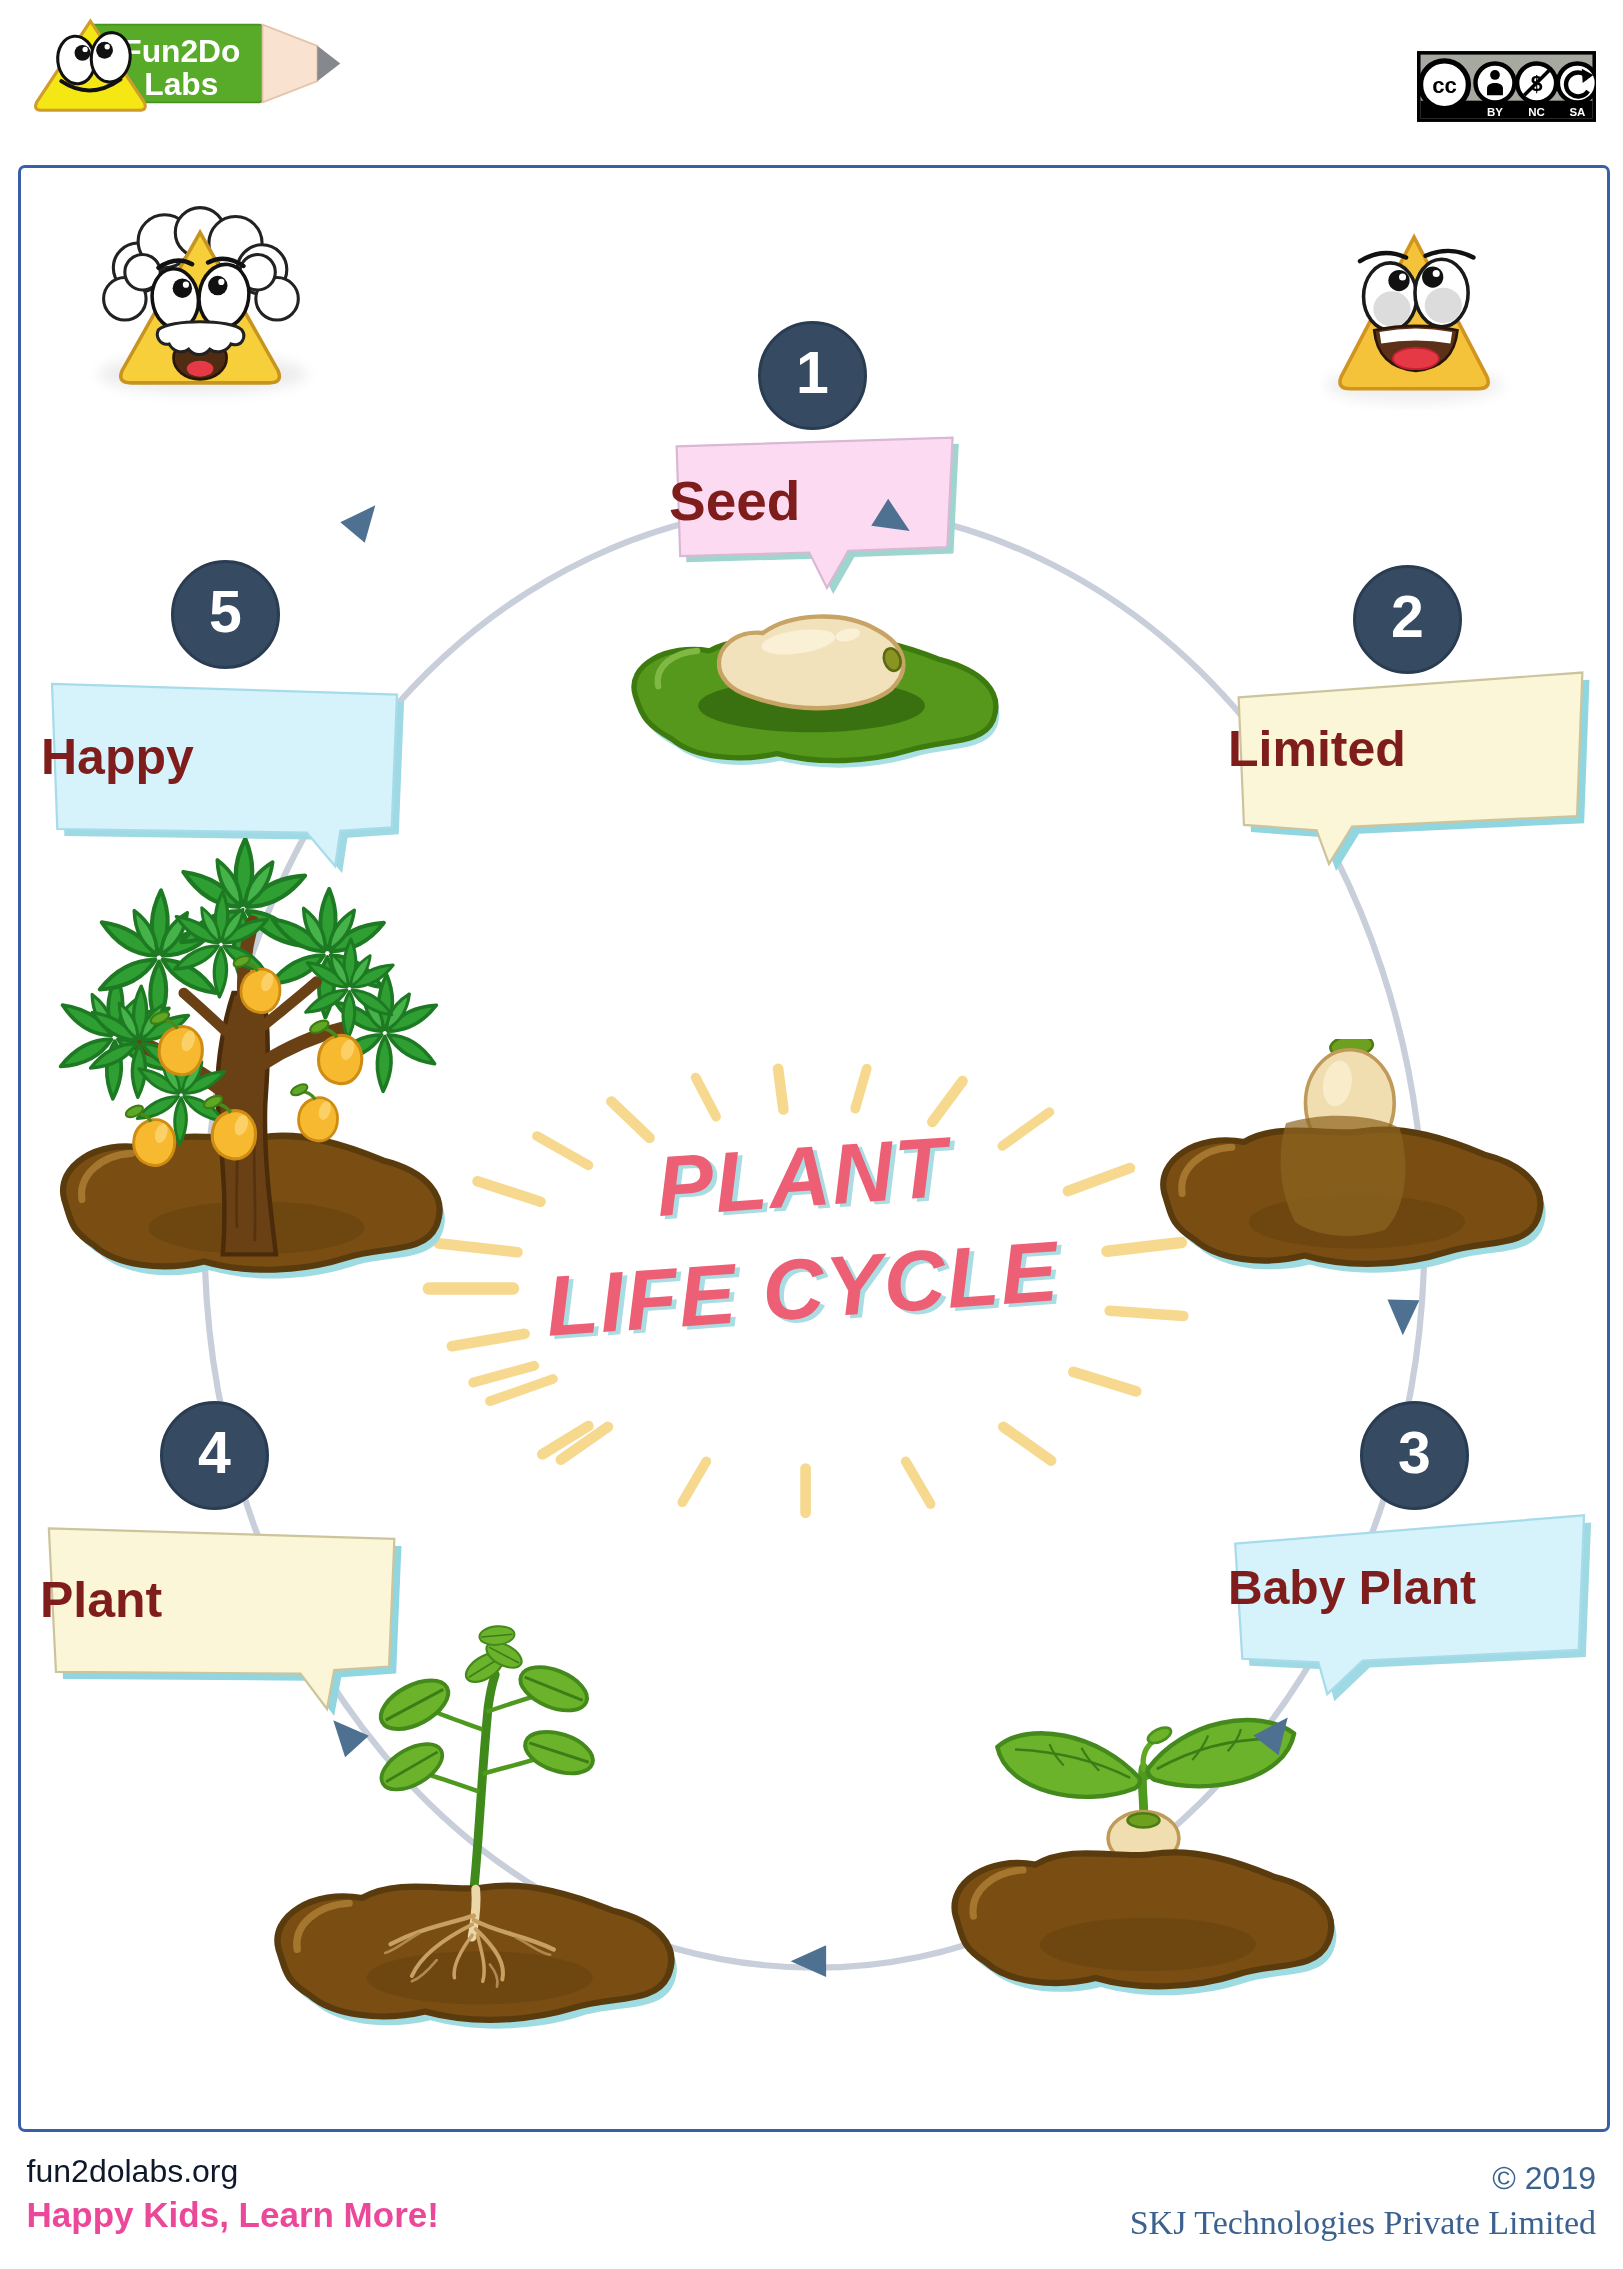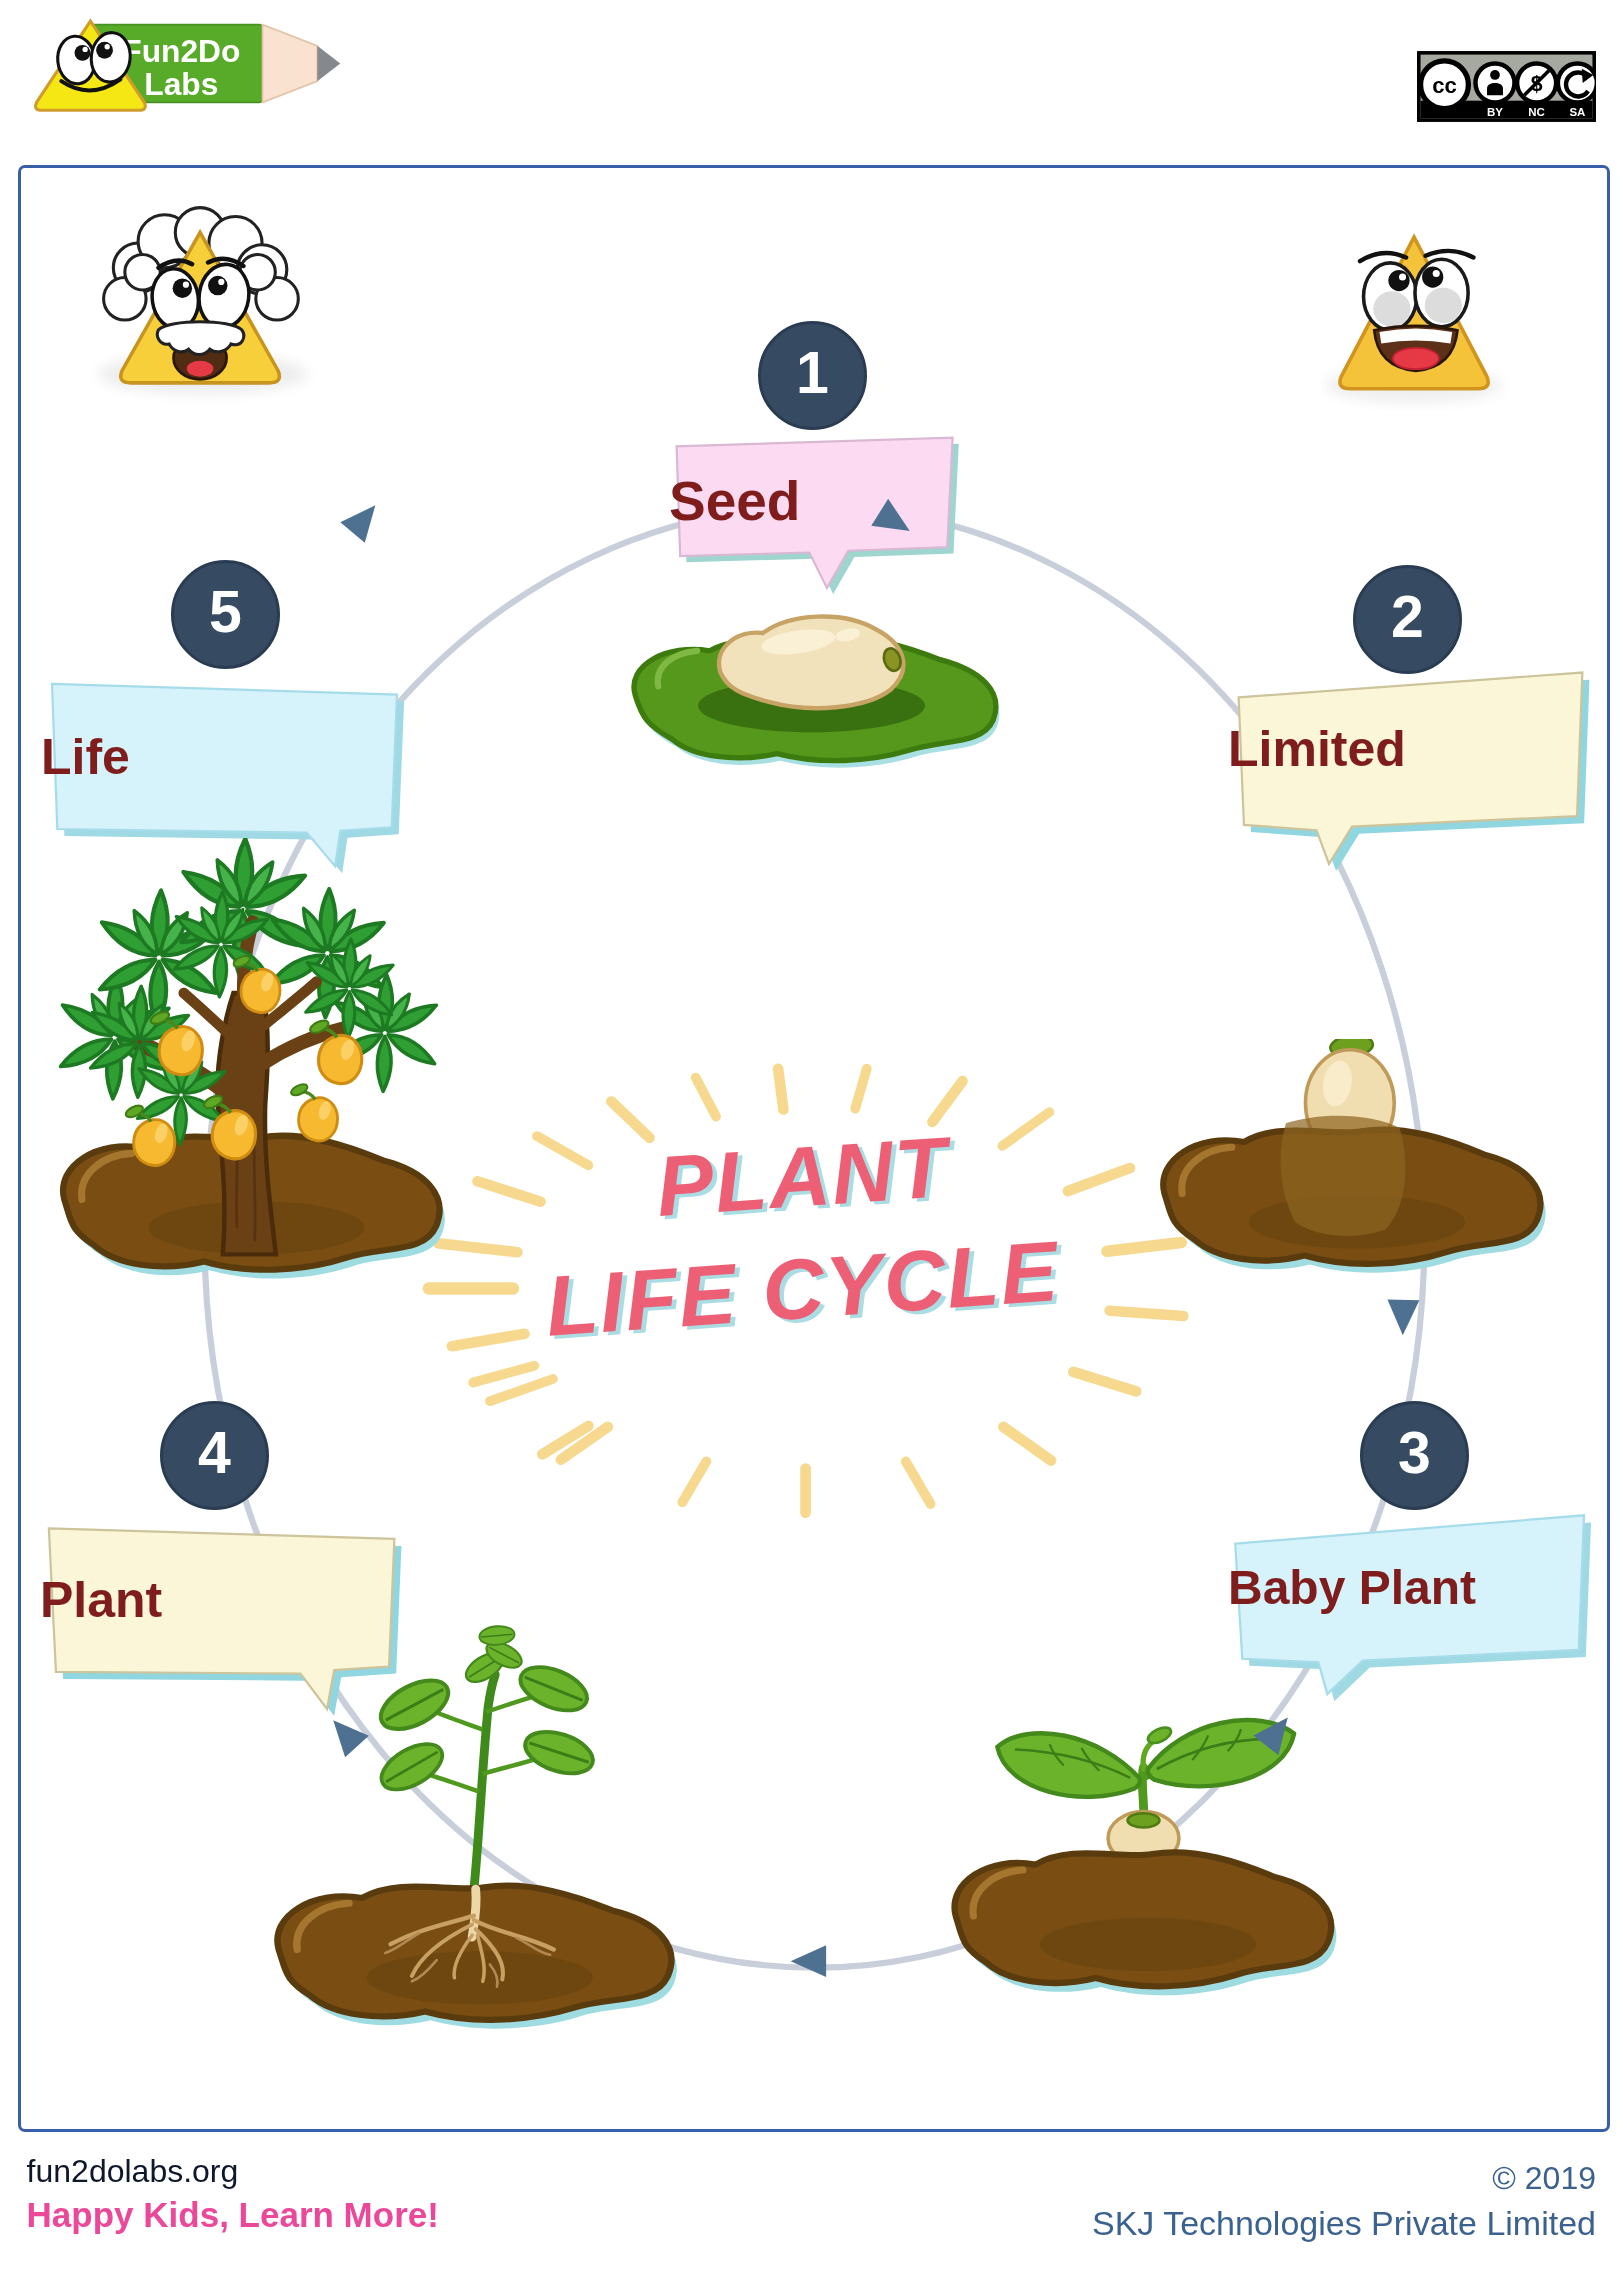--- a/index.html
+++ b/index.html
@@ -27,21 +27,21 @@
   .bl4{left:40px;top:1560px;width:355px;height:80px;line-height:80px;font-size:50px;}
   .bl5{left:41px;top:717px;width:355px;height:80px;line-height:80px;font-size:50px;}
   
   .ctext{width:621px;left:492px;text-align:center;color:#ec5f75;font-weight:bold;font-style:italic;
          font-size:85px;letter-spacing:1.8px;text-shadow:4.4px 3.5px 0 #a9dde3;transform:rotate(-4deg);}
   .c1{top:1128px;} .c2{top:1240px;}
   
   .f-site{left:26.6px;top:2153px;font-size:32px;color:#0f172a;}
   .f-tag{left:26.6px;top:2195px;font-size:35px;font-weight:bold;color:#ec4899;}
   .f-copy{left:887px;top:2160px;width:709px;text-align:right;font-size:32px;color:#3b618e;}
-  .f-co{left:798px;top:2204px;width:798px;text-align:right;font-size:34px;color:#3b618e;}
+  .f-co{left:798px;top:2204px;width:798px;text-align:right;font-size:34px;color:#3b618e;font-family:Liberation Serif, serif;}
 </style>
 </head>
 <body>
 
 <div class="page">
 
   <svg class="abs" style="left:19.5px;top:7px;" width="328" height="113" viewBox="0 0 370 128">
     <rect x="78" y="20" width="196" height="88" rx="4" fill="#58ab28" stroke="#479222" stroke-width="2"></rect>
     <polygon points="274,20 336,44 336,84 274,108" fill="#f9e2cf" stroke="#e4c5ab" stroke-width="2"></polygon>
     <polygon points="336,44 362,64 336,84" fill="#85888c"></polygon>
@@ -291,21 +291,21 @@
   <div class="abs num num1">1</div>
   <div class="abs num num2">2</div>
   <div class="abs num num3">3</div>
   <div class="abs num num4">4</div>
   <div class="abs num num5">5</div>
 
   <div class="abs blabel bl1">Seed</div>
   <div class="abs blabel bl2">Limited</div>
   <div class="abs blabel bl3">Baby Plant</div>
   <div class="abs blabel bl4">Plant</div>
-  <div class="abs blabel bl5">Life</div>
+  <div class="abs blabel bl5">Happy</div>
 
   <svg class="abs" style="left:89px;top:197px;" width="231" height="208" viewBox="0 0 260 235">
     <ellipse cx="128" cy="200" rx="118" ry="22" fill="#ececec" filter="url(#softb)"></ellipse>
     <g fill="#ffffff" stroke="#222222" stroke-width="3.5">
       <circle cx="55" cy="80" r="28"></circle>
         <circle cx="85" cy="50" r="30"></circle>
         <circle cx="125" cy="40" r="28"></circle>
       <circle cx="165" cy="52" r="30"></circle>
         <circle cx="195" cy="82" r="28"></circle>
       <circle cx="40" cy="115" r="24"></circle>

